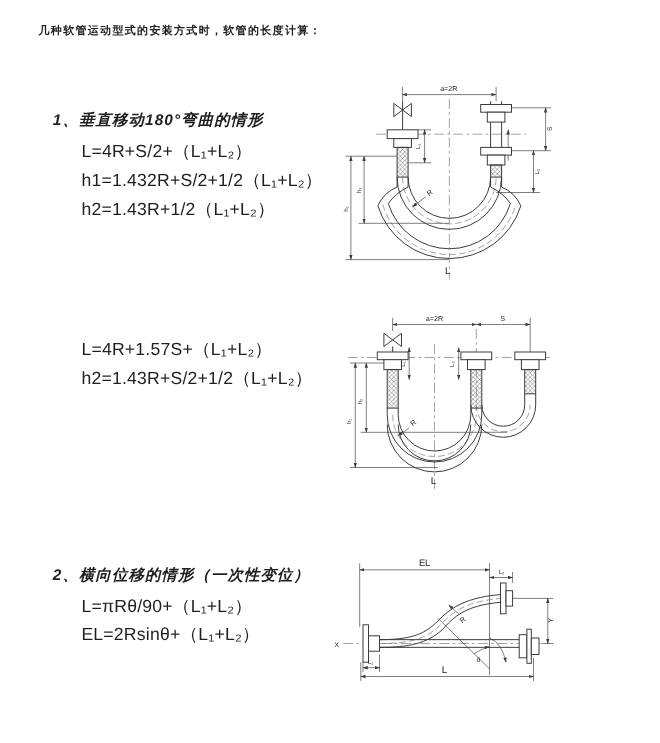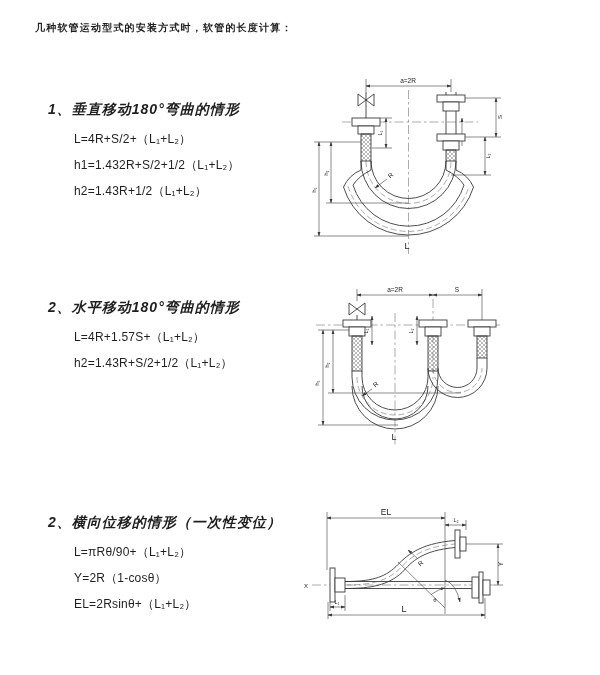--- a/index.html
+++ b/index.html
@@ -7,21 +7,21 @@
     width:600px;height:675px;background:#ffffff;position:relative;overflow:hidden;
     font-family:"Liberation Sans",sans-serif;color:#1f1f1f;
   }
   .page-title{
     position:absolute;left:35px;top:21px;font-size:10px;font-weight:bold;
     letter-spacing:1.2px;white-space:nowrap;
   }
   .section{position:absolute;left:48px;}
   .sec-head{font-size:14px;font-weight:bold;letter-spacing:1px;white-space:nowrap;font-style:italic;}
   .formulas{margin-top:7px;margin-left:26px;}
-  .formula{height:26px;line-height:26px;font-size:12px;white-space:nowrap;letter-spacing:0.2px;}
+  .formula{height:26px;line-height:26px;font-size:16px;white-space:nowrap;letter-spacing:0.2px;}
   #section-1{top:101px;}
   #section-2{top:299px;}
   #section-3{top:514px;}
   .diagram{position:absolute;}
   #diagram-1{left:312px;top:70px;}
   #diagram-2{left:306px;top:283px;}
   #diagram-3{left:298px;top:498px;}
   svg{display:block;}
   svg text{fill:#1f1f1f;font-family:"Liberation Sans",sans-serif;}
   .dim{stroke:#3c3c3c;stroke-width:0.6;fill:none;}
@@ -38,32 +38,30 @@
 <div class="section" id="section-1">
   <div class="sec-head">1、垂直移动180°弯曲的情形</div>
   <div class="formulas">
     <div class="formula">L=4R+S/2+（L₁+L₂）</div>
     <div class="formula">h1=1.432R+S/2+1/2（L₁+L₂）</div>
     <div class="formula">h2=1.43R+1/2（L₁+L₂）</div>
   </div>
 </div>
 
 <div class="section" id="section-2">
-  <div class="sec-head">2、水平移动180°弯曲的情形</div>
   <div class="formulas">
     <div class="formula">L=4R+1.57S+（L₁+L₂）</div>
     <div class="formula">h2=1.43R+S/2+1/2（L₁+L₂）</div>
   </div>
 </div>
 
 <div class="section" id="section-3">
   <div class="sec-head">2、横向位移的情形（一次性变位）</div>
   <div class="formulas">
     <div class="formula">L=πRθ/90+（L₁+L₂）</div>
-    <div class="formula">Y=2R（1-cosθ）</div>
     <div class="formula">EL=2Rsinθ+（L₁+L₂）</div>
   </div>
 </div>
 
 <div class="diagram" id="diagram-1">
 <svg width="278" height="196" viewBox="0 0 278 196">
   <defs>
     <marker id="ar1" viewBox="0 0 10 10" refX="9" refY="5" markerWidth="8" markerHeight="8" orient="auto-start-reverse">
       <path d="M0,1.8 L10,5 L0,8.2 Z" fill="#3c3c3c"></path>
     </marker>

